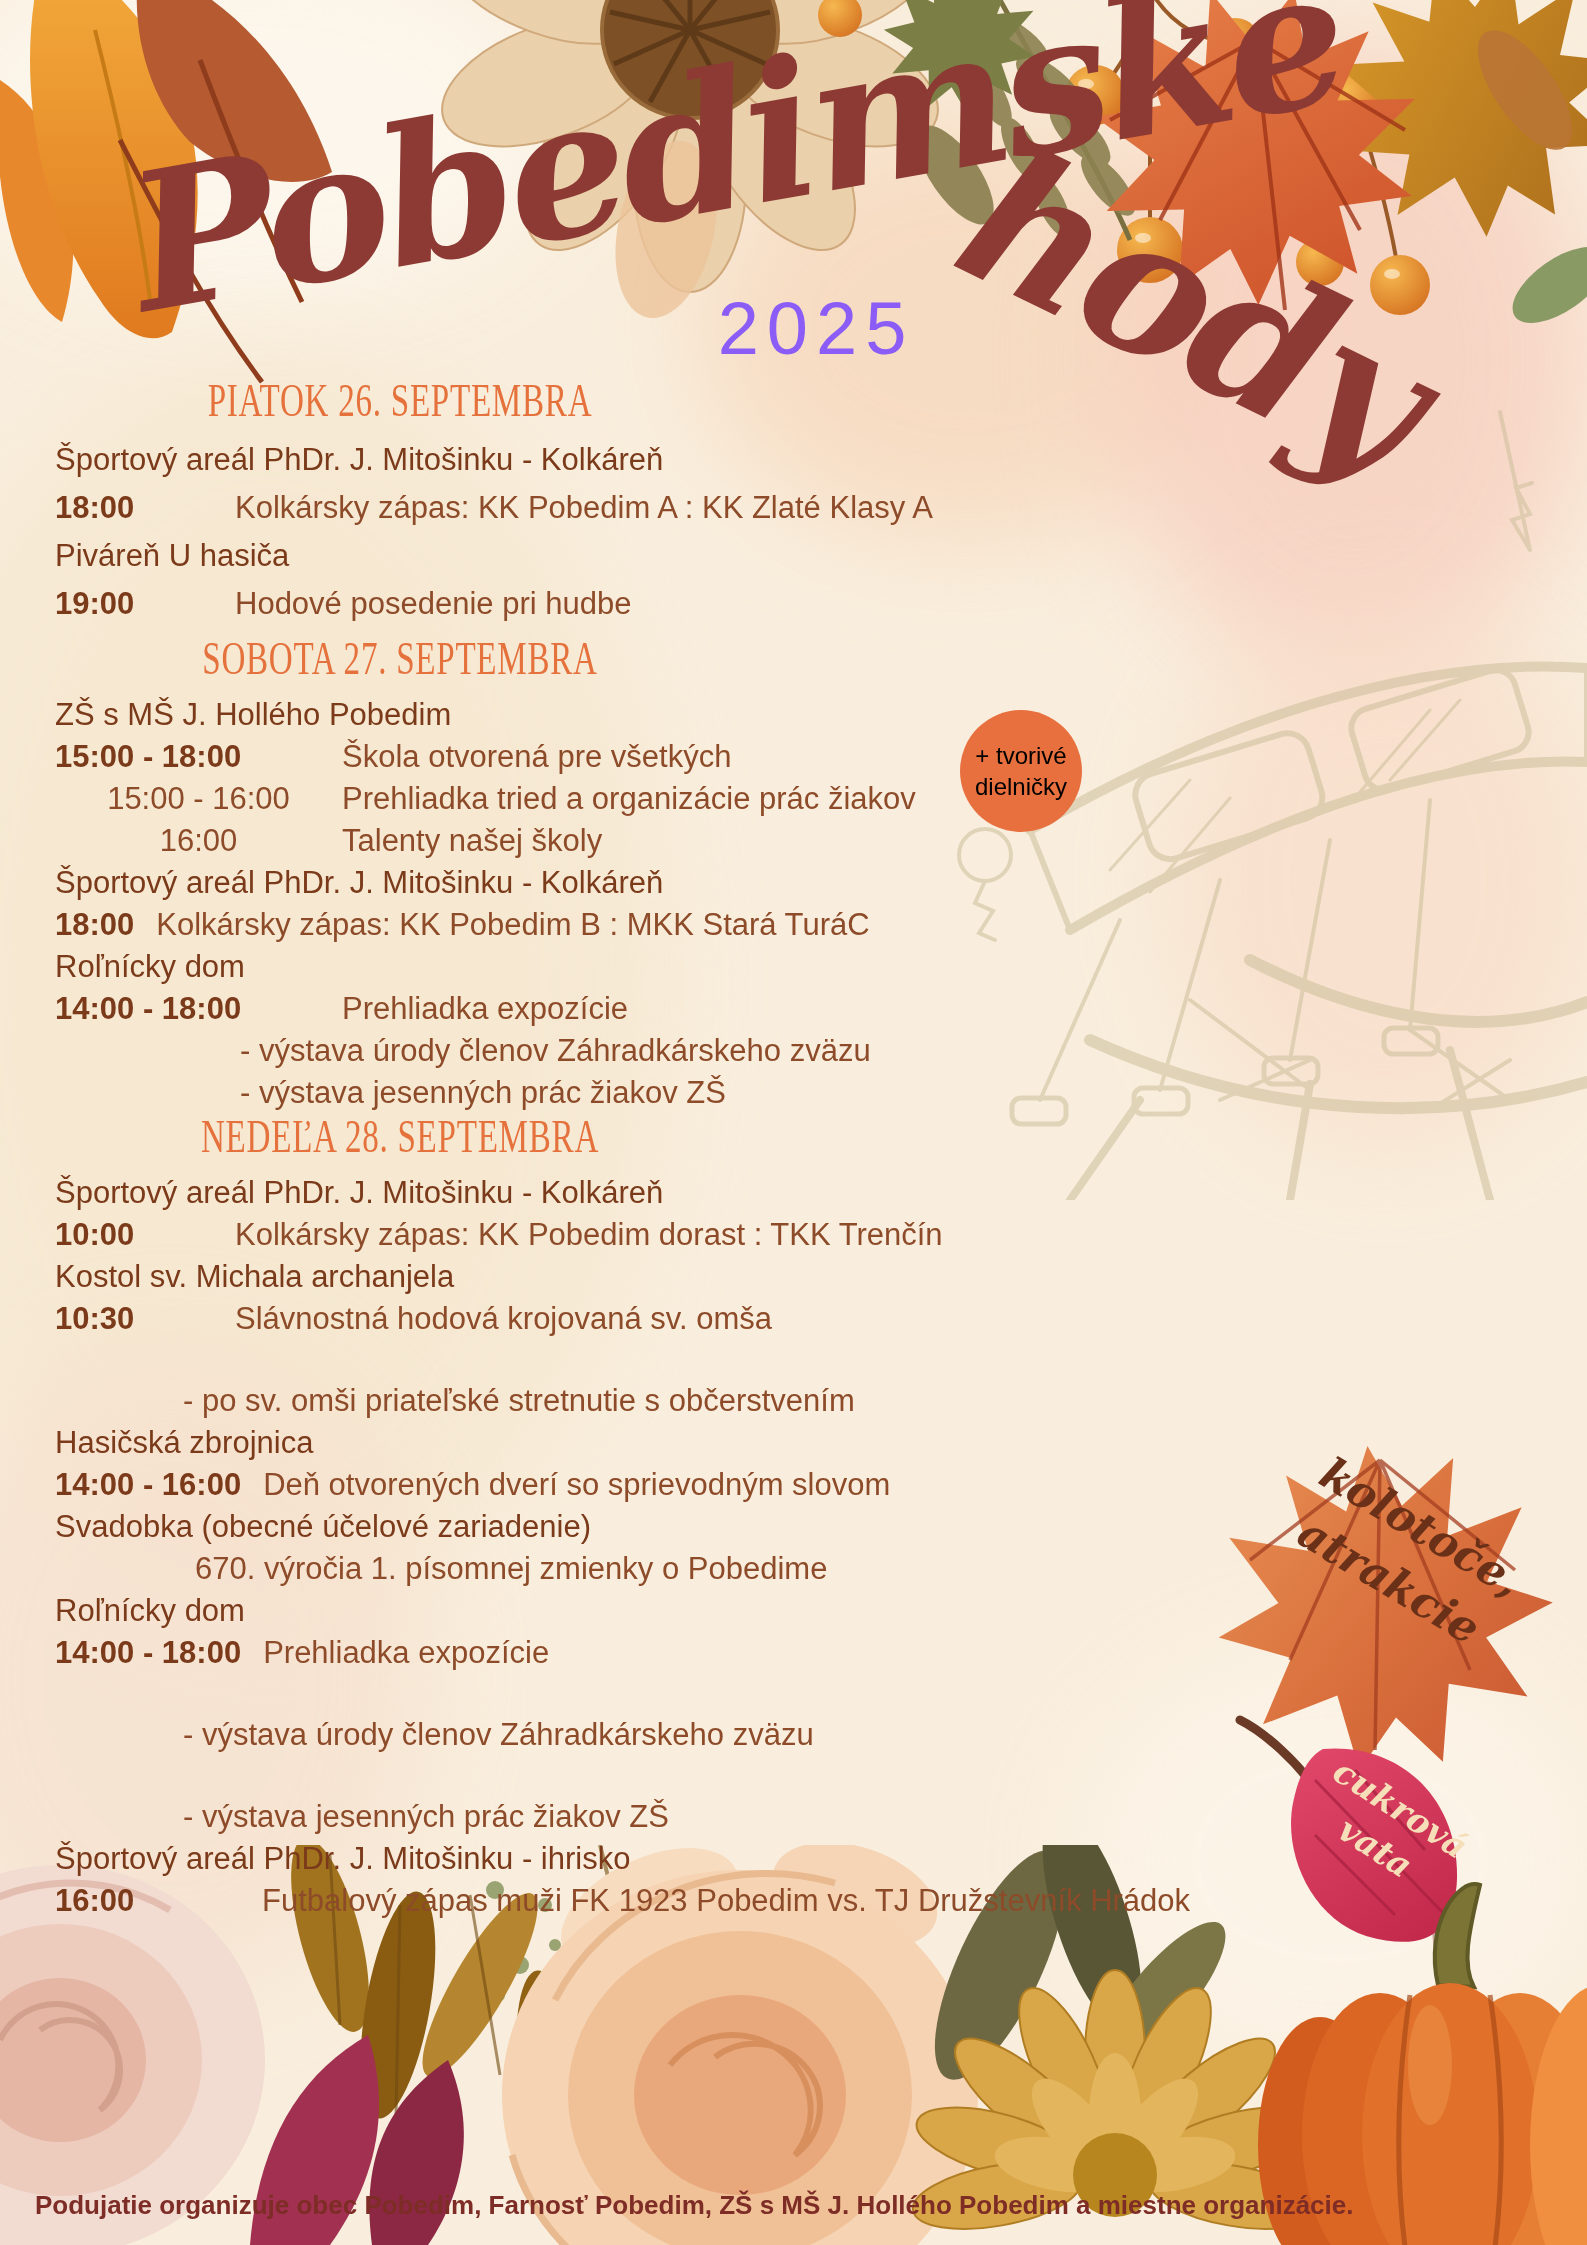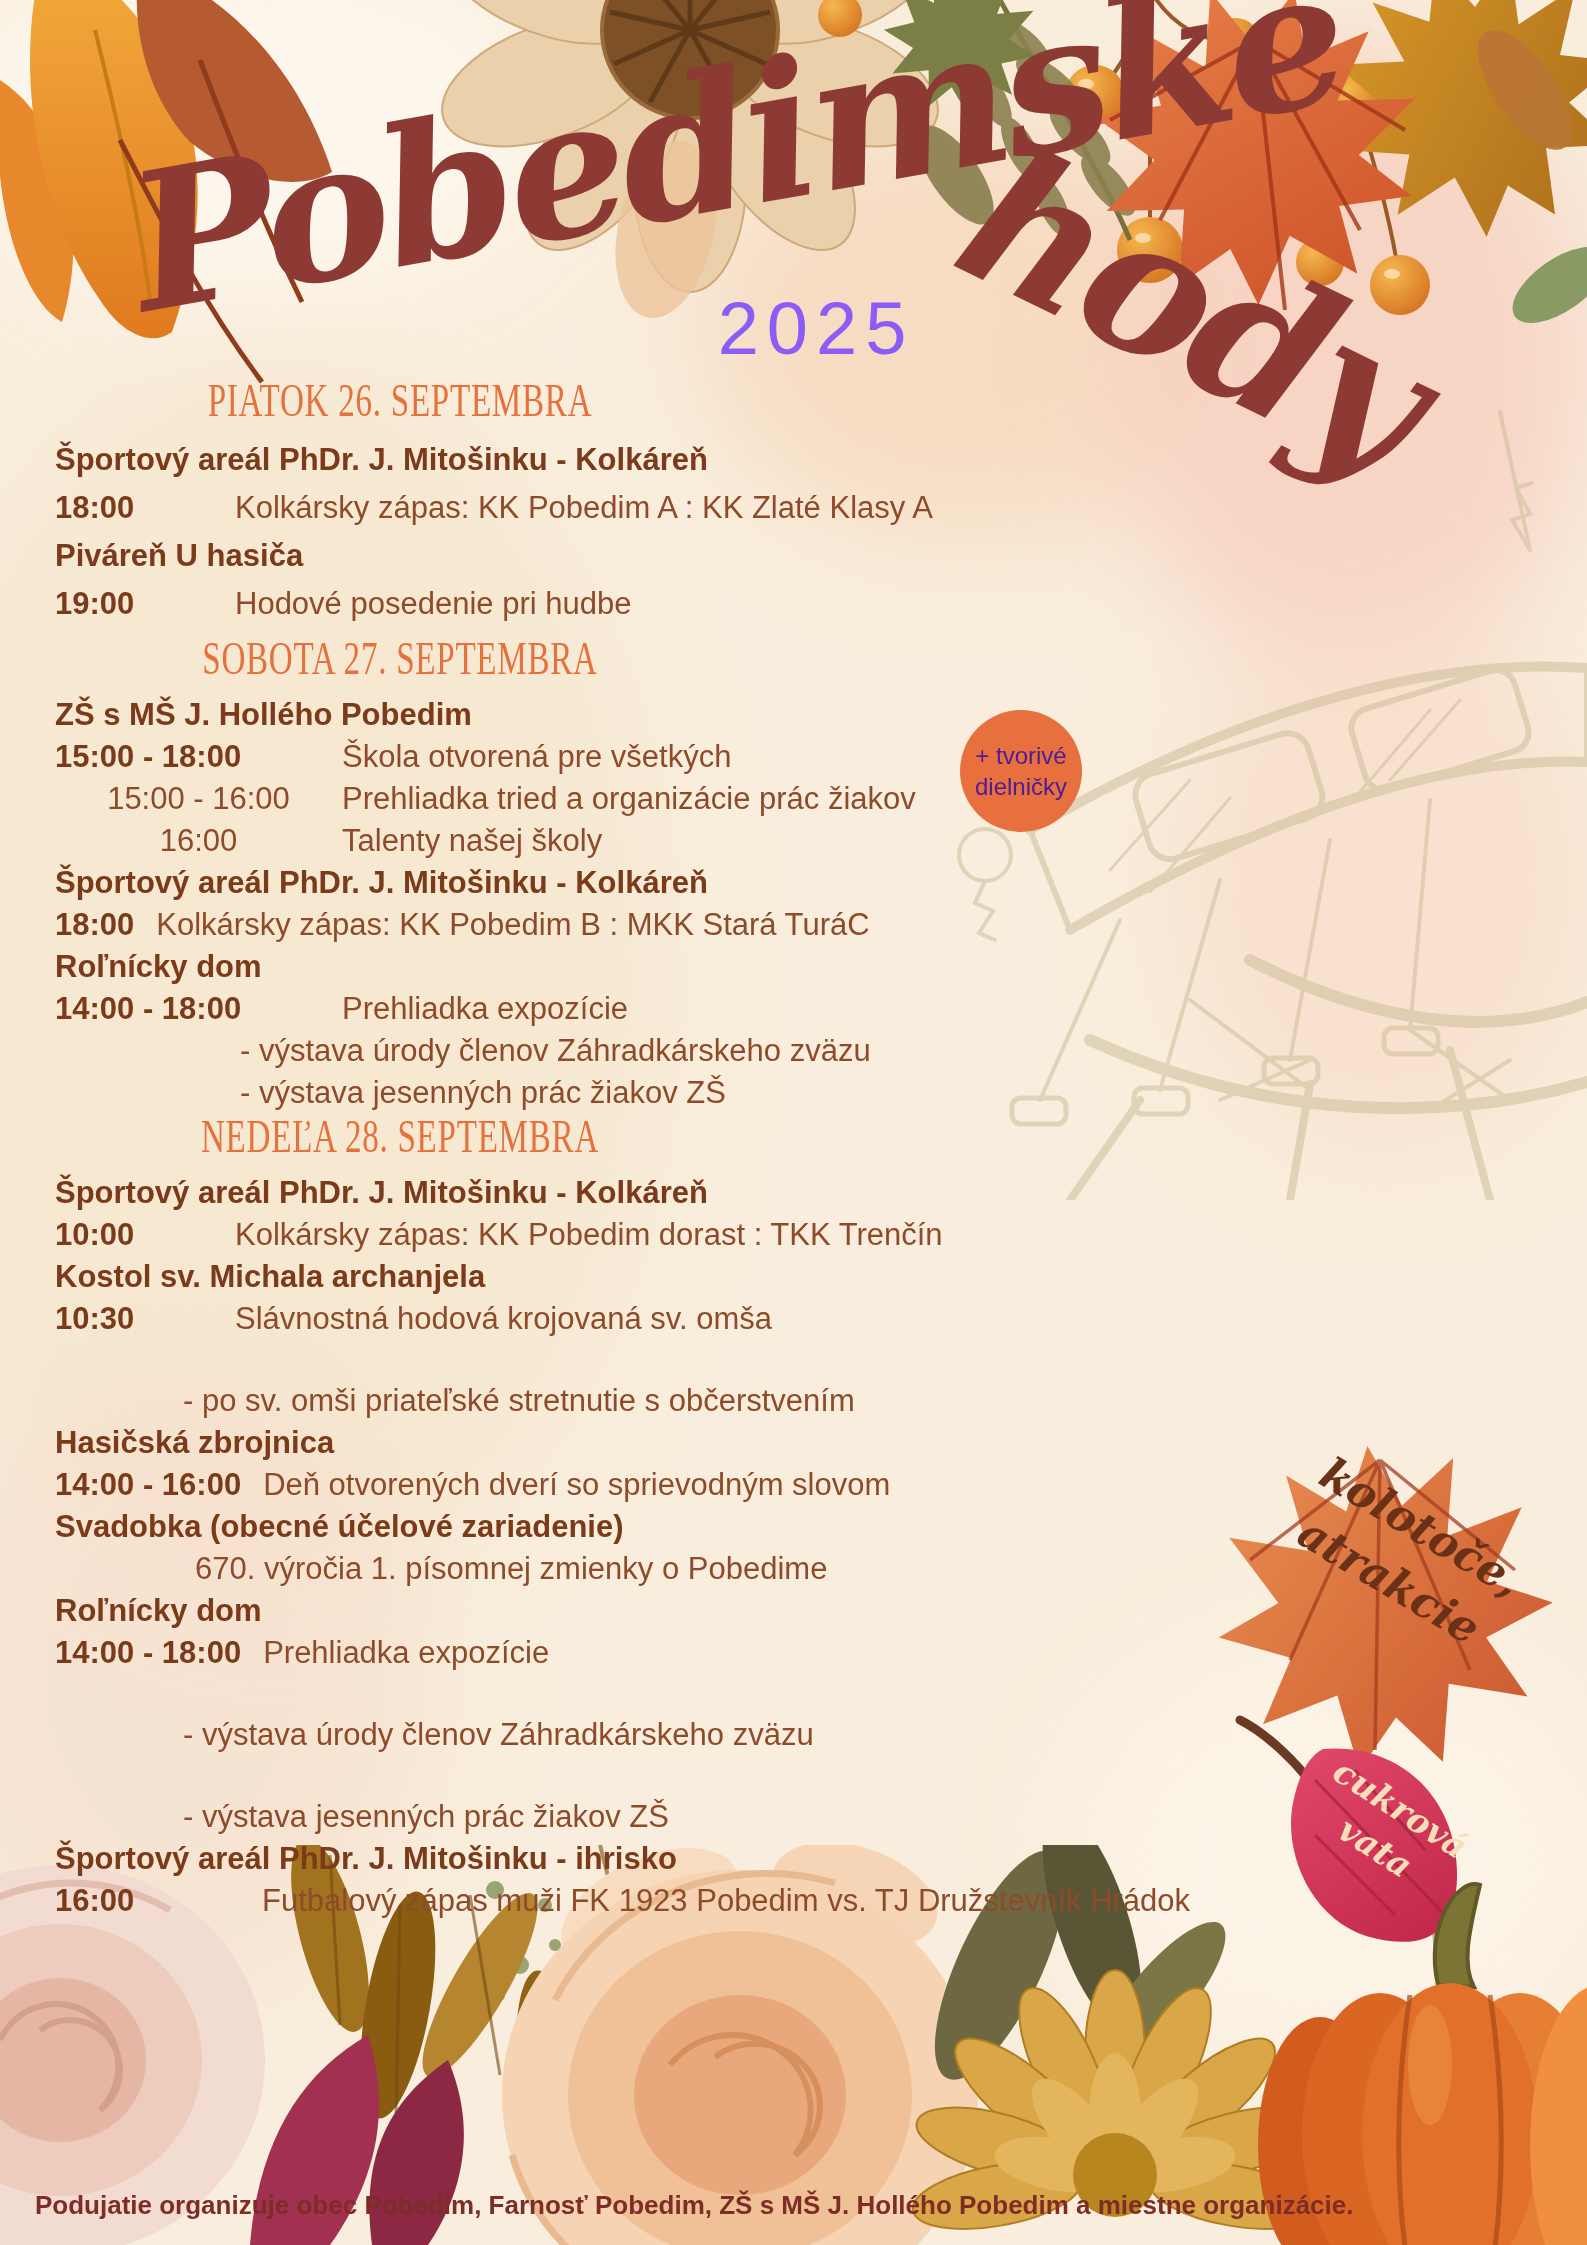--- a/index.html
+++ b/index.html
@@ -42,38 +42,38 @@
     font-family:"Liberation Serif", serif; font-weight:400;
     font-size:46px; line-height:1; color:#e5713c; letter-spacing:1px;
     transform:scaleX(.72); transform-origin:center; margin:0 0 12px 0;
     white-space:nowrap;
   }
   .section{margin:0;}
   .section.sat{margin-top:8px;}
   .section.sun{margin-top:0px;}
   .row{font-size:31px; color:#8d4b29; line-height:48px; height:48px; white-space:nowrap;}
   .sat .row, .sun .row{line-height:42px; height:42px;}
-  .row.venue{font-weight:700; color:#7b3a1a;}
+  .row.venue{font-weight:400; color:#7b3a1a;}
   .row.event{display:flex;}
   .row.event .time{font-weight:700; color:#7b3a1a; flex:none;}
   .row.event .time.t-reg{font-weight:400; color:#8d4b29;text-align:center;}
   .row.event.gap-a .time{min-width:180px;}
   .row.event.gap-b .time{min-width:287px;}
   .row.event.gap-c .time{min-width:207px;}
   .row.event.tight .time{margin-right:22px;}
   .row.detail.ind-a{padding-left:128px;margin-top:40px;}
   .row.detail.ind-b{padding-left:185px;}
   .row.detail.ind-c{padding-left:140px;}
 
   
   .badge{
     position:absolute; left:960px; top:710px; width:122px; height:122px;
     background:#e8703f; border-radius:50%; z-index:5;
     display:flex; flex-direction:column; justify-content:center; align-items:center;
-    color:#4c1d95; font-size:24px; line-height:31px; text-align:center;
+    color:#000000; font-size:24px; line-height:31px; text-align:center;
   }
 
   
   .leaf-label{
     position:absolute; z-index:6; text-align:center;
     font-family:"DejaVu Serif", serif; font-style:italic; font-weight:700;
     white-space:nowrap;
   }
   .leaf-label .ll{display:block;}
   .label-maple{left:1225px; top:1492px; width:360px; font-size:44px; line-height:62px;

